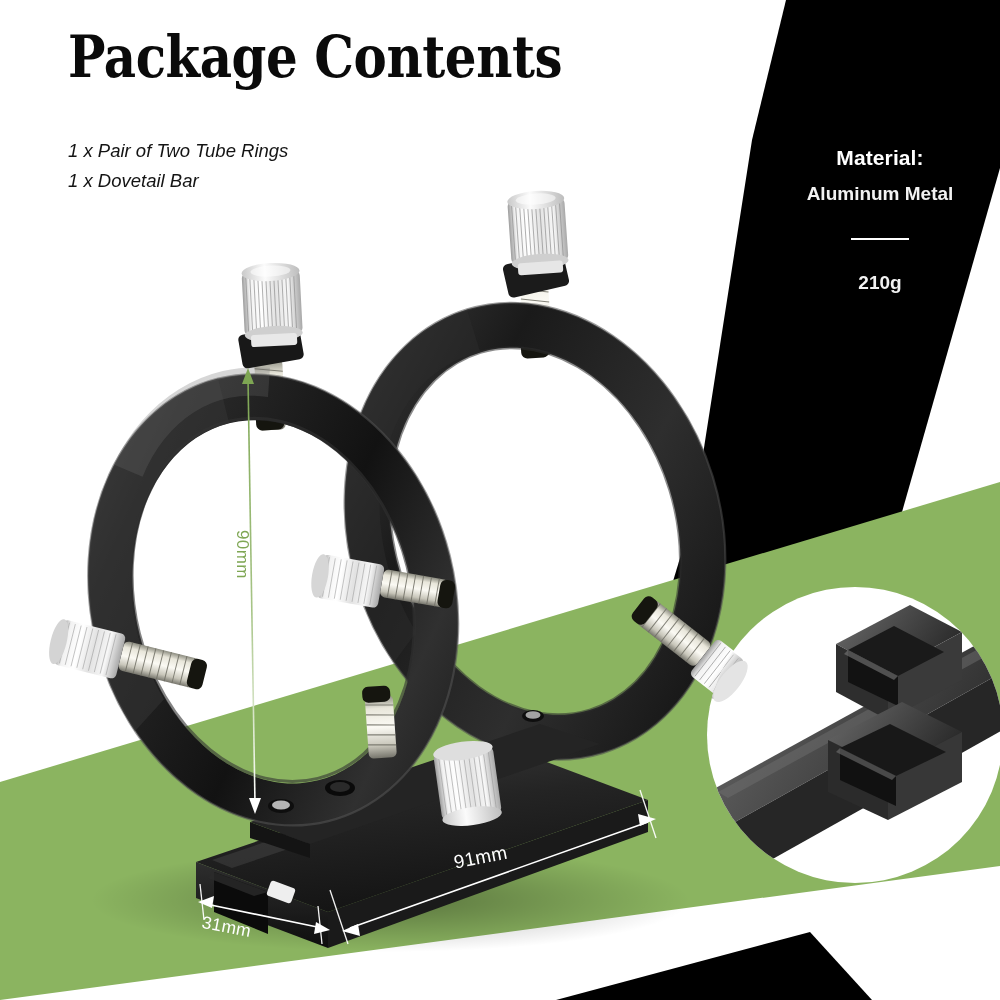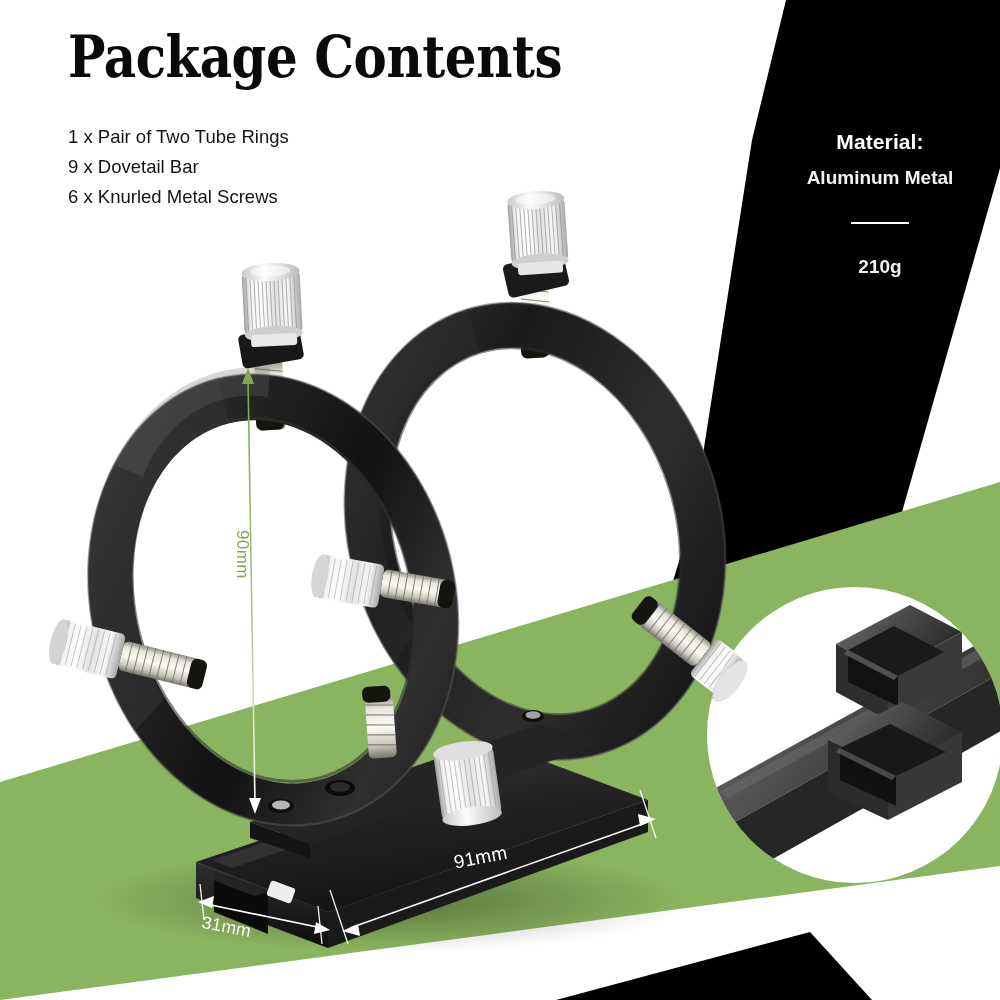--- a/index.html
+++ b/index.html
@@ -16,33 +16,34 @@
   
   .title {
     position:absolute; left:68px; top:28px;
     font-family:"DejaVu Serif", "Liberation Serif", serif;
     font-weight:700; font-size:58px; letter-spacing:-0.5px;
     color:#0a0a0a; line-height:1.0;
     transform:scaleX(0.86); transform-origin:left top;
     white-space:nowrap;
   }
   .contents-list {
-    position:absolute; left:68px; top:122px;
+    position:absolute; left:68px; top:136px;
     width:420px;
+    font-style:italic;
   }
   .contents-list li {
     list-style:none;
     font-size:18.5px; color:#141414; line-height:30px;
     font-family:"Liberation Sans", sans-serif;
     white-space:nowrap;
   }
 
   
   .spec-panel {
-    position:absolute; left:762px; top:128px; width:236px;
+    position:absolute; left:762px; top:144px; width:236px;
     text-align:center; color:#ffffff;
   }
   .spec-label {
     font-size:21px; font-weight:700; color:#ffffff;
     letter-spacing:0.1px; line-height:1.3;
   }
   .spec-value {
     font-size:19px; font-weight:700; color:#f2f2f2;
     line-height:1.3; margin-top:11px;
   }
@@ -477,22 +478,21 @@
       <polygon points="656,819 640,826 638,814" fill="#ffffff"></polygon>
       <line x1="330" y1="890" x2="348" y2="944" stroke="#ffffff" stroke-width="1.3" opacity="0.95"></line>
       <line x1="640" y1="790" x2="656" y2="838" stroke="#ffffff" stroke-width="1.3" opacity="0.95"></line>
     </g>
   </svg>
 
   <div class="title">Package Contents</div>
 
   <ul class="contents-list">
     <li>1 x Pair of Two Tube Rings</li>
-    <li>9 x Dovetail Bar</li>
-    <li>6 x Knurled Metal Screws</li>
+    <li>1 x Dovetail Bar</li>
   </ul>
 
   <div class="spec-panel">
     <div class="spec-label">Material:</div>
     <div class="spec-value">Aluminum Metal</div>
     <div class="spec-divider"></div>
     <div class="spec-value">210g</div>
   </div>
 
   <div class="dim-90">90mm</div>

